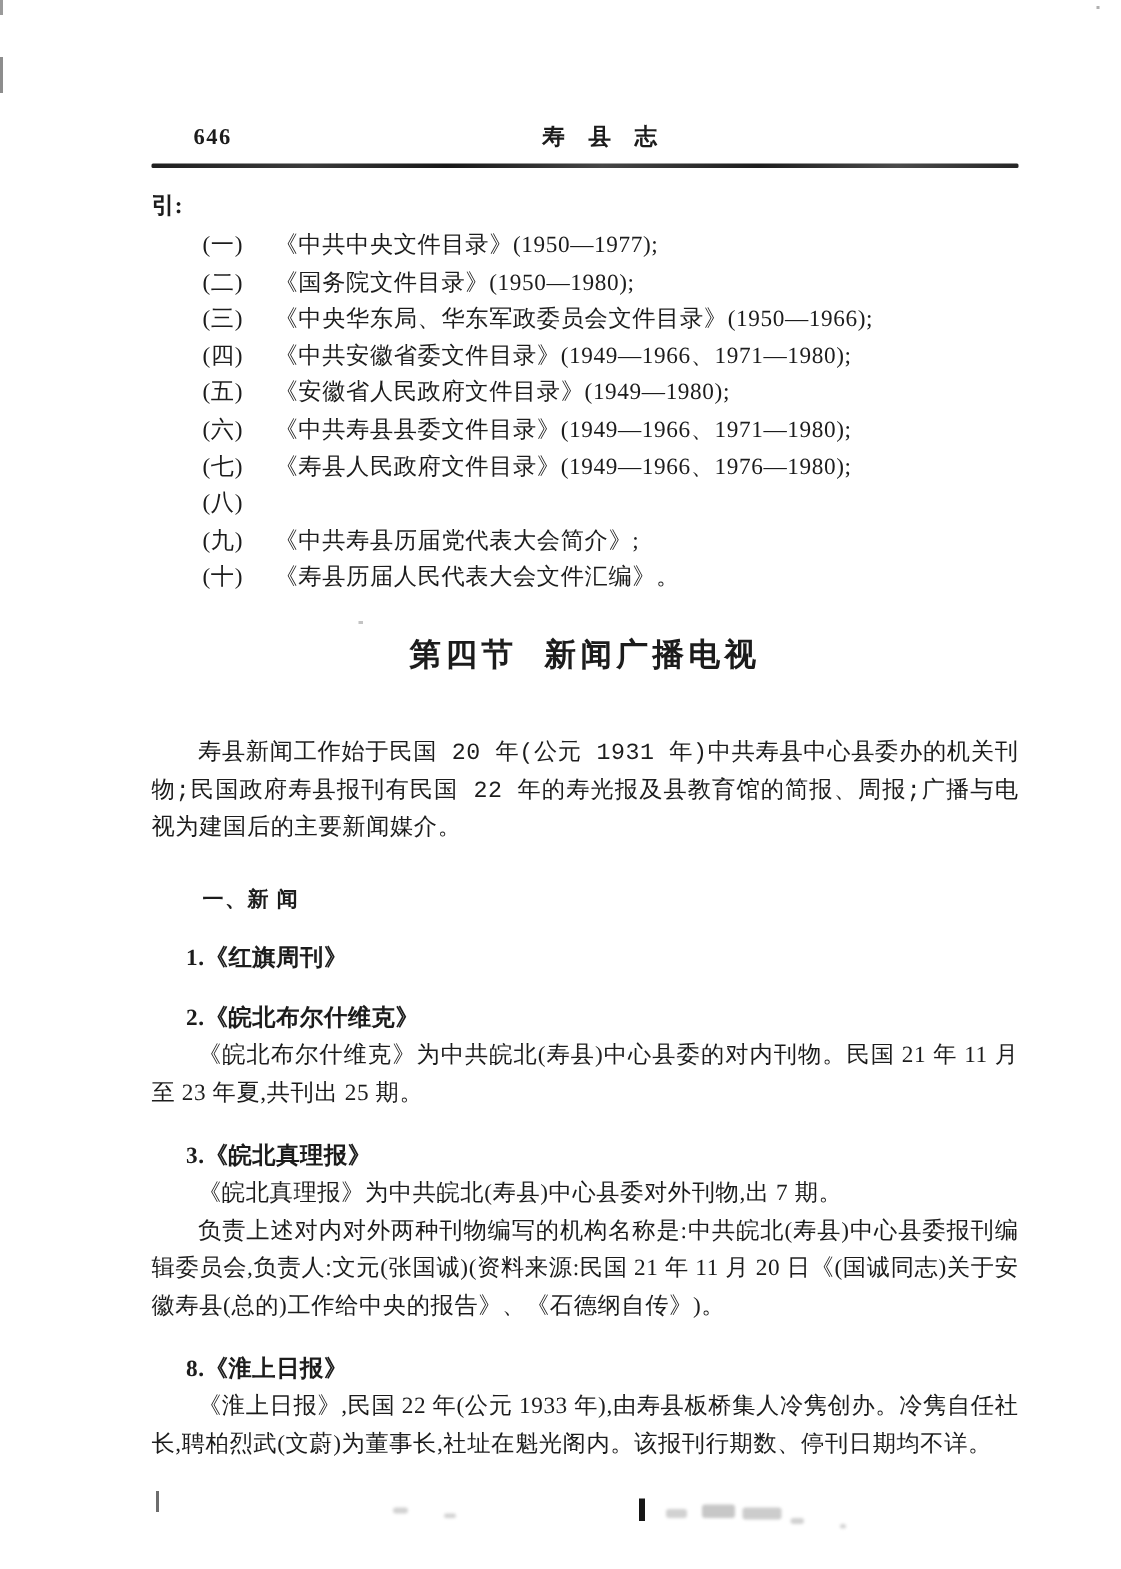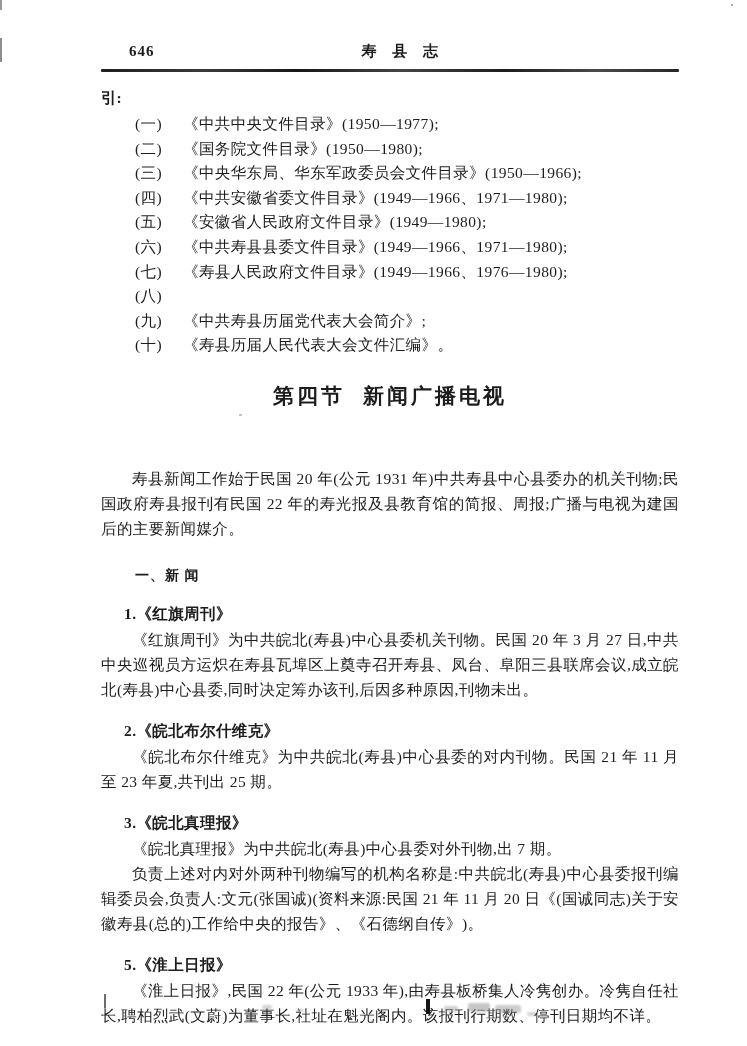--- a/index.html
+++ b/index.html
@@ -30,20 +30,21 @@
     margin-left: 28px;
     letter-spacing: 1px;
     font-weight: 600;
   }
   .book-title {
     flex: 1;
     text-align: center;
     font-weight: bold;
     letter-spacing: 6px;
     transform: translateX(-14px);
+    margin-top: 40px;
   }
   .header-rule {
     height: 3px;
     background: linear-gradient(90deg, #1f1f1f 0%, #3a3a3a 18%, #171717 34%, #454545 52%, #1d1d1d 70%, #4a4a4a 86%, #262626 100%);
     border-radius: 1px;
     margin-bottom: 14px;
   }
   
   .intro-label {
     font-size: 15.5px;
@@ -73,21 +74,21 @@
   }
   .section-title .title-prefix { margin-right: 18px; text-align: center; }
   
   .para {
     font-size: 15.5px;
     line-height: 25px;
     text-align: justify;
     text-indent: 2em;
     letter-spacing: 0.4px;
   }
-  .intro-para { margin-top: 56px; }
+  .intro-para { margin-top: 40px; font-family: Liberation Mono, monospace; }
   .sub-section-heading {
     margin-top: 26px;
     font-size: 14px;
     font-weight: bold;
     letter-spacing: 1px;
     padding-left: 34px;
   }
   .item-heading {
     margin-top: 19px;
     margin-bottom: 2px;
@@ -178,30 +179,29 @@
 
     <div class="section-title">
       <span class="title-prefix">第四节</span><span>新闻广播电视</span>
     </div>
 
     <p class="para intro-para">寿县新闻工作始于民国 20 年(公元 1931 年)中共寿县中心县委办的机关刊物;民国政府寿县报刊有民国 22 年的寿光报及县教育馆的简报、周报;广播与电视为建国后的主要新闻媒介。</p>
 
     <div class="sub-section-heading">一、新  闻</div>
 
     <div class="item-heading">1.《红旗周刊》</div>
-    <p class="para">《红旗周刊》为中共皖北(寿县)中心县委机关刊物。民国 20 年 3 月 27 日,中共中央巡视员方运炽在寿县瓦埠区上奠寺召开寿县、凤台、阜阳三县联席会议,成立皖北(寿县)中心县委,同时决定筹办该刊,后因多种原因,刊物未出。</p>
 
     <div class="item-heading">2.《皖北布尔什维克》</div>
     <p class="para">《皖北布尔什维克》为中共皖北(寿县)中心县委的对内刊物。民国 21 年 11 月至 23 年夏,共刊出 25 期。</p>
 
     <div class="item-heading">3.《皖北真理报》</div>
     <p class="para">《皖北真理报》为中共皖北(寿县)中心县委对外刊物,出 7 期。</p>
     <p class="para">负责上述对内对外两种刊物编写的机构名称是:中共皖北(寿县)中心县委报刊编辑委员会,负责人:文元(张国诚)(资料来源:民国 21 年 11 月 20 日《(国诚同志)关于安徽寿县(总的)工作给中央的报告》、《石德纲自传》)。</p>
 
-    <div class="item-heading">5.《淮上日报》</div>
+    <div class="item-heading">8.《淮上日报》</div>
     <p class="para">《淮上日报》,民国 22 年(公元 1933 年),由寿县板桥集人冷隽创办。冷隽自任社长,聘柏烈武(文蔚)为董事长,社址在魁光阁内。该报刊行期数、停刊日期均不详。</p>
 
   </div>
 
   <div class="artifact a-left-edge-top"></div>
   <div class="artifact a-left-edge-mid"></div>
   <div class="artifact a-speck-tr"></div>
   <div class="artifact a-speck-title"></div>
   <div class="artifact a-bottom-tick"></div>
   <div class="artifact a-bottom-bar"></div>

